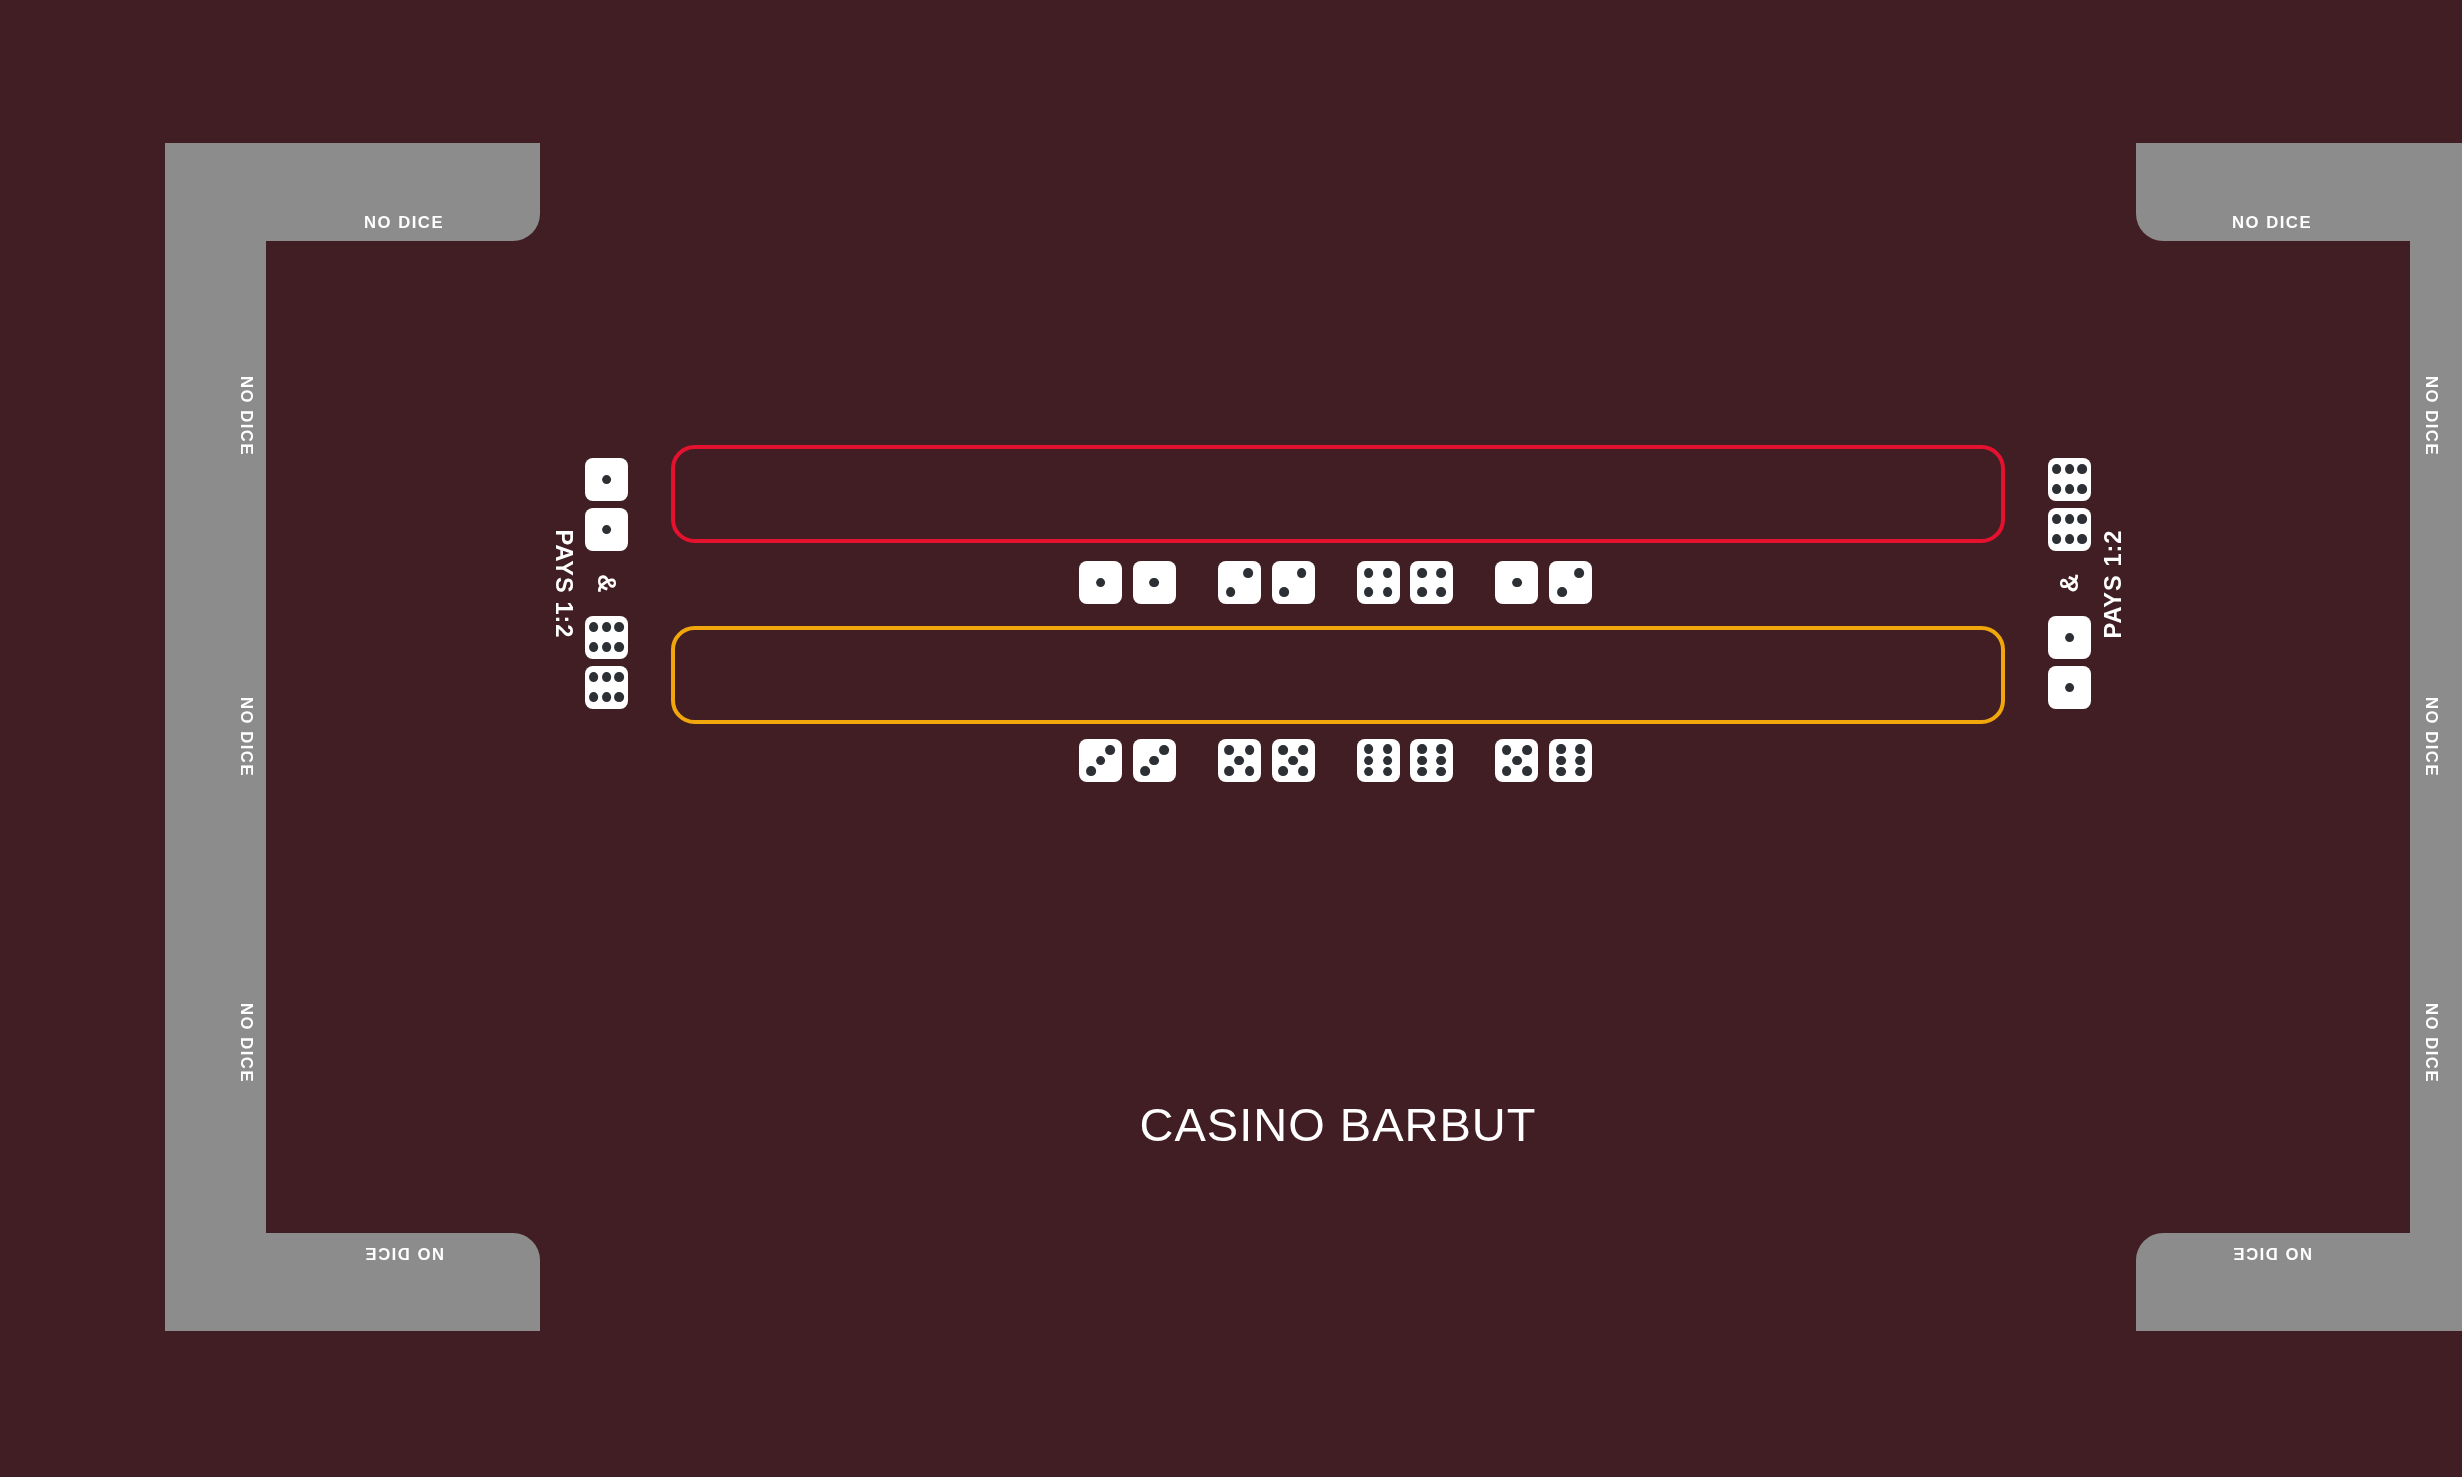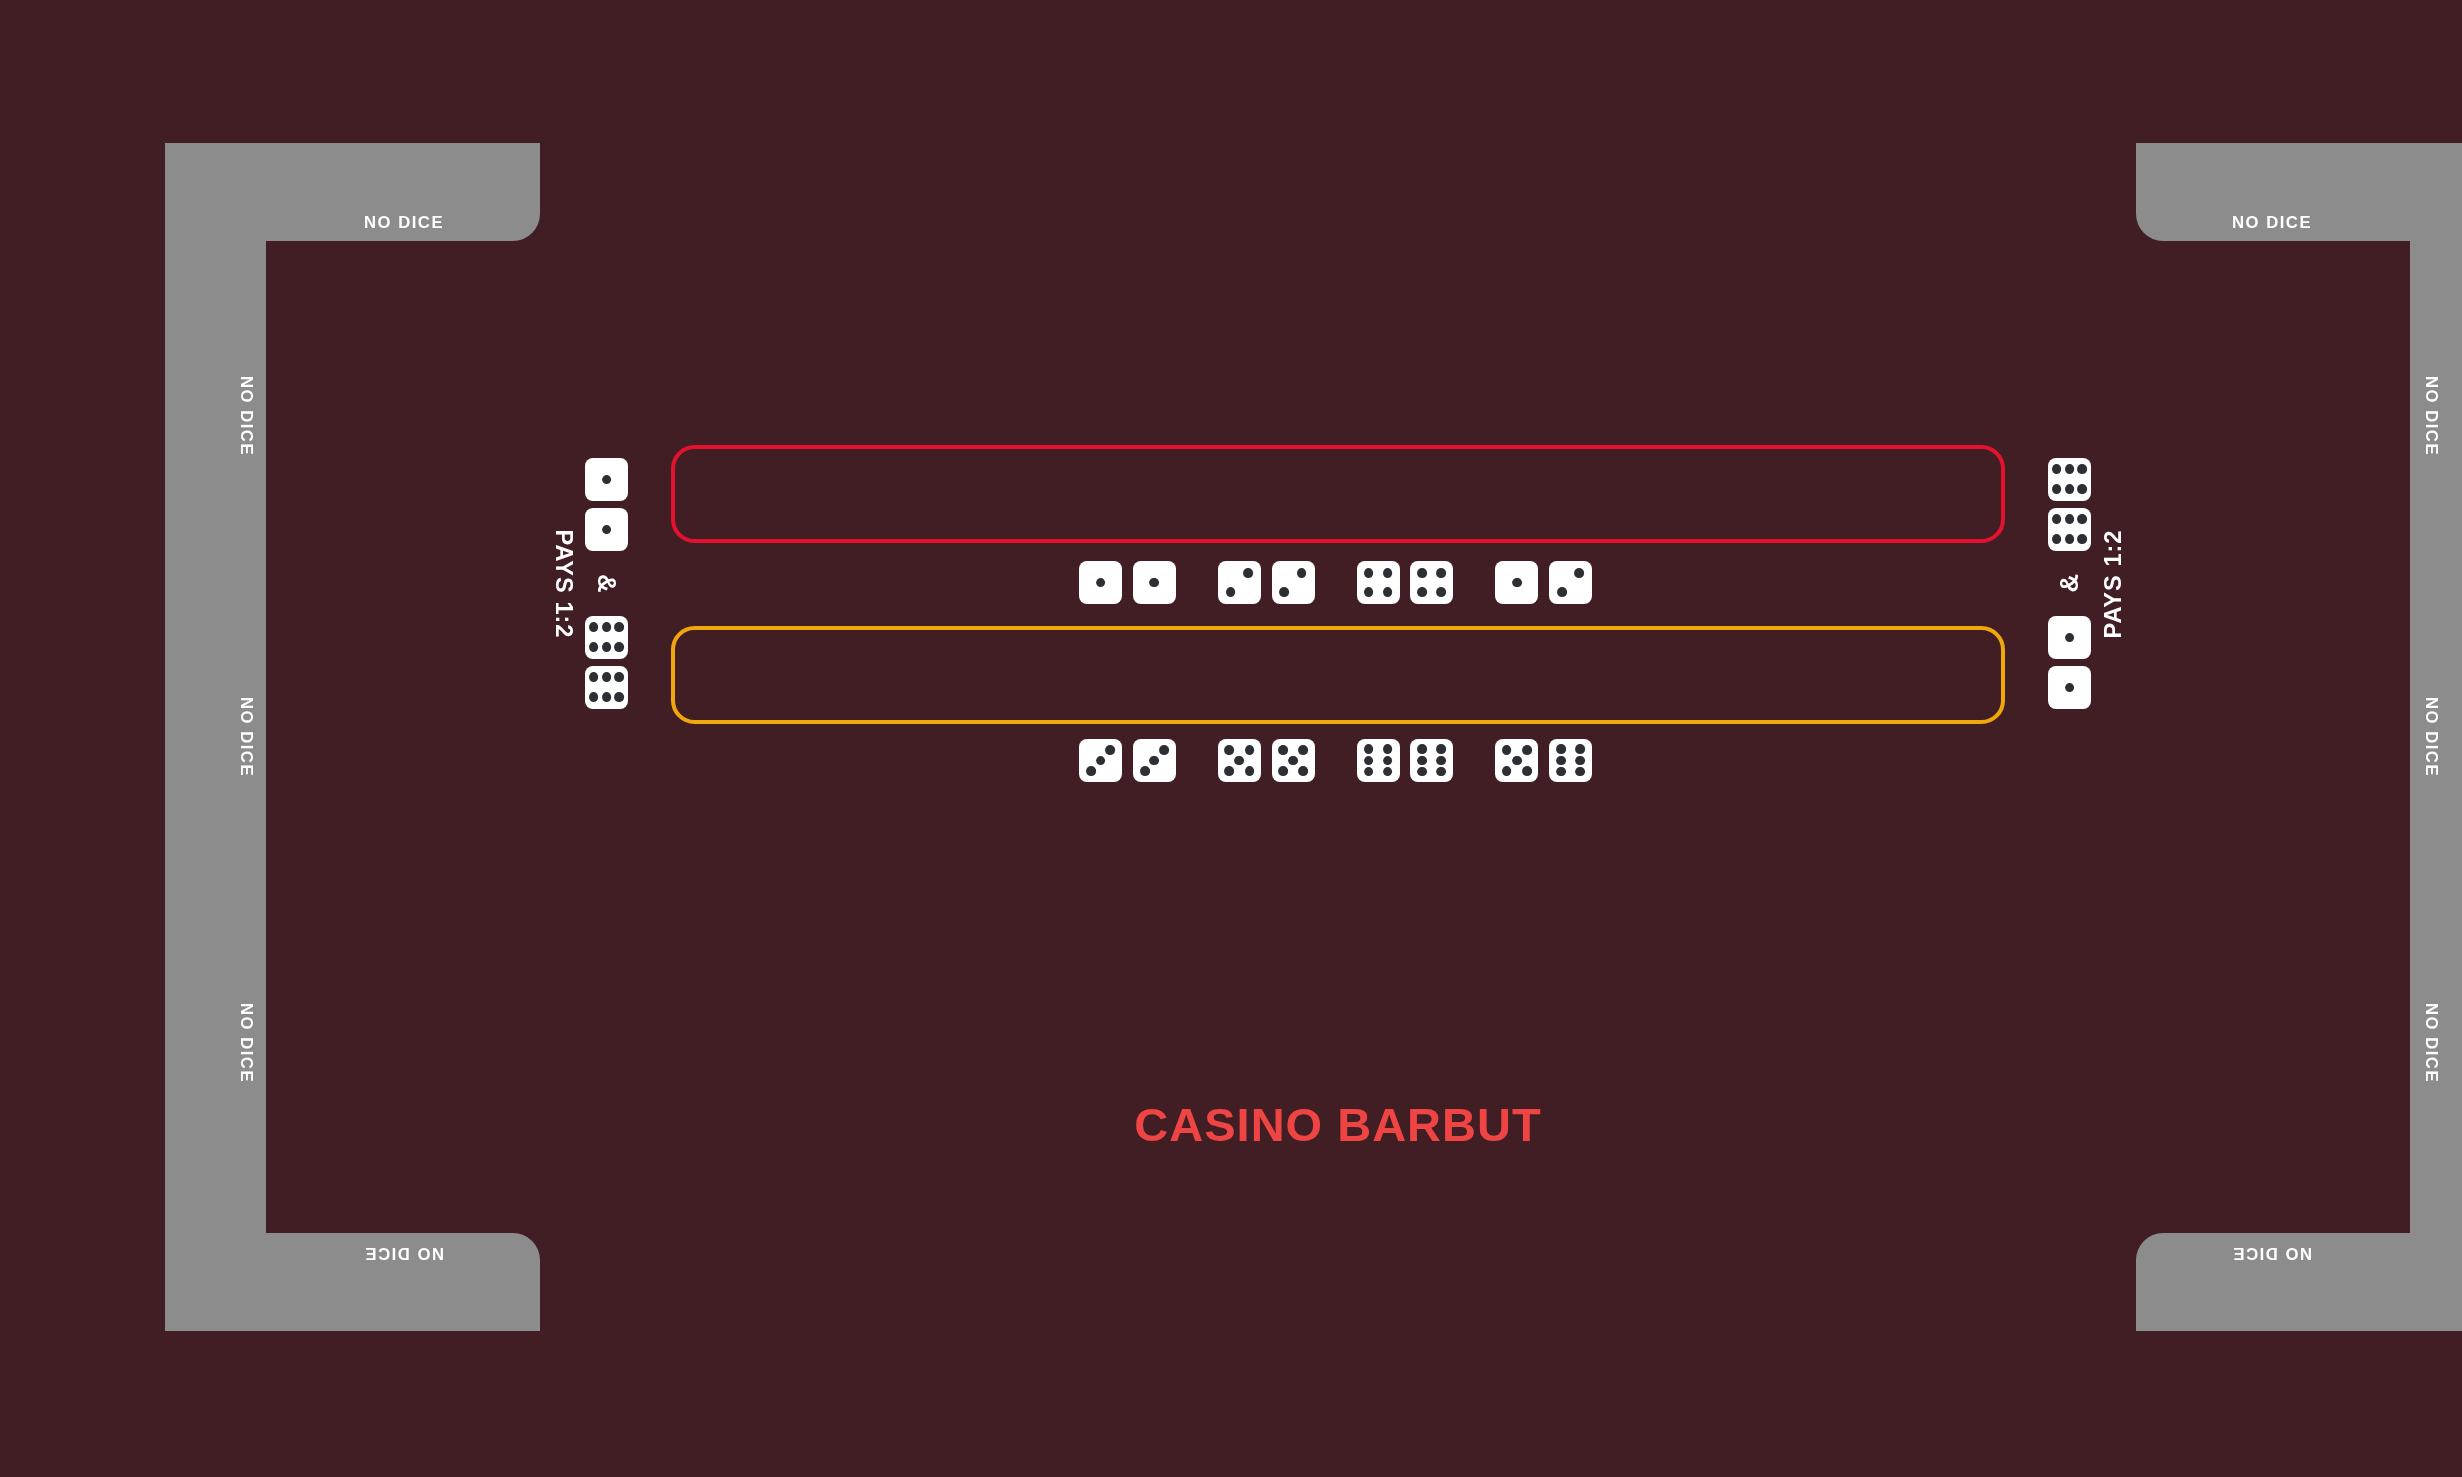--- a/index.html
+++ b/index.html
@@ -67,21 +67,21 @@
   .pays-label{
     position:absolute;color:#fff;font-weight:bold;font-size:23.6px;
     letter-spacing:1px;white-space:nowrap;
   }
   #pays-left {left:563px;top:584px;transform:translate(-50%,-50%) rotate(90deg);}
   #pays-right{left:2113px;top:584px;transform:translate(-50%,-50%) rotate(-90deg);}
 
   
   #table-title{
     position:absolute;left:1338px;top:1124px;transform:translate(-50%,-50%);
-    color:#ef4444;font-weight:bold;font-size:47px;letter-spacing:1px;white-space:nowrap;
+    color:#ffffff;font-weight:normal;font-size:47px;letter-spacing:1px;white-space:nowrap;
   }
 </style>
 </head>
 <body style="--felt: #401E24; --rail: #8C8C8C; --red: #E4122F; --orange: #F1A70B; --pip: #2C2F33;">
 
 <div class="rail" id="rail-strip-left"></div>
 <div class="rail" id="rail-strip-right"></div>
 <div class="rail" id="rail-bar-tl"></div>
 <div class="rail" id="rail-bar-bl"></div>
 <div class="rail" id="rail-bar-tr"></div>

